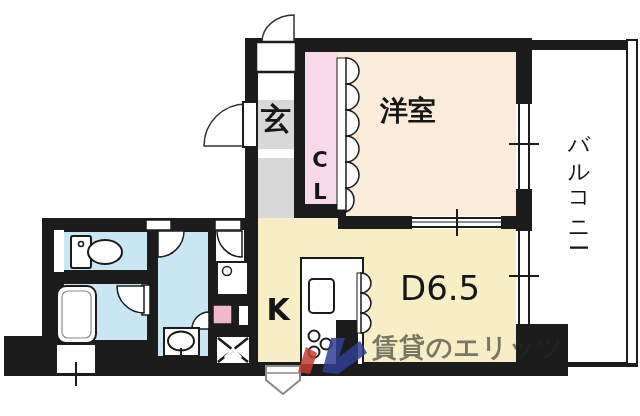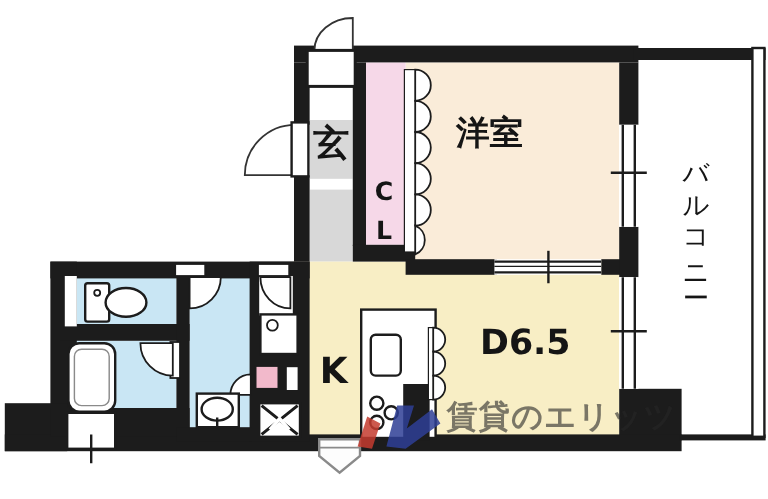--- a/index.html
+++ b/index.html
@@ -7,21 +7,21 @@
          font-family:"DejaVu Sans",sans-serif;}
   .floor{position:absolute;z-index:5;}
   .wall{position:absolute;z-index:10;background:var(--wall);}
   #vector{position:absolute;left:0;top:0;z-index:20;pointer-events:none;}
   .label{position:absolute;z-index:30;color:#151515;}
   .lbl-genkan{left:258px;top:99px;width:36px;text-align:center;font-size:30px;font-weight:600;}
   .lbl-cl{left:307px;top:101px;width:26px;text-align:center;font-size:21px;font-weight:700;
           word-break:break-all;line-height:1.5;margin-top:44px;}
   .lbl-west{left:380px;top:94px;width:130px;font-size:28px;font-weight:600;line-height:1.2;}
   .lbl-west span{display:block;}
-  .lbl-dining{left:400px;top:268px;width:110px;font-size:29px;font-weight:700;}
+  .lbl-dining{left:400px;top:268px;width:110px;font-size:34px;font-weight:400;}
   .lbl-kitchen{left:261px;top:292px;width:34px;text-align:center;font-size:30px;font-weight:600;}
   .lbl-balcony{left:564px;top:120px;height:190px;font-size:22px;letter-spacing:4px;
                writing-mode:vertical-rl;text-orientation:mixed;font-weight:500;}
   #watermark{position:absolute;z-index:40;left:0;top:0;width:640px;height:416px;pointer-events:none;}
   .wm-text{position:absolute;left:372px;top:330px;font-size:26px;font-weight:700;
            letter-spacing:1px;color:rgba(38,38,38,0.60);white-space:nowrap;}
 </style>
 </head>
 <body>
 

